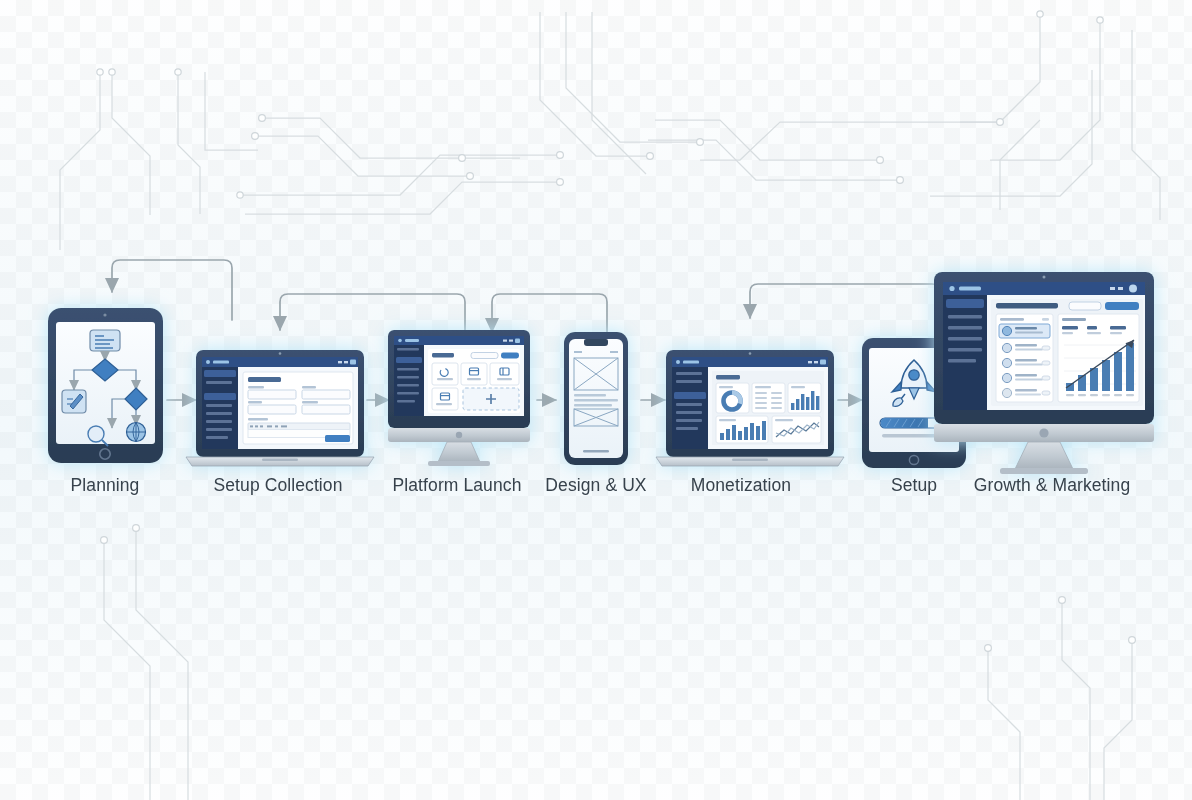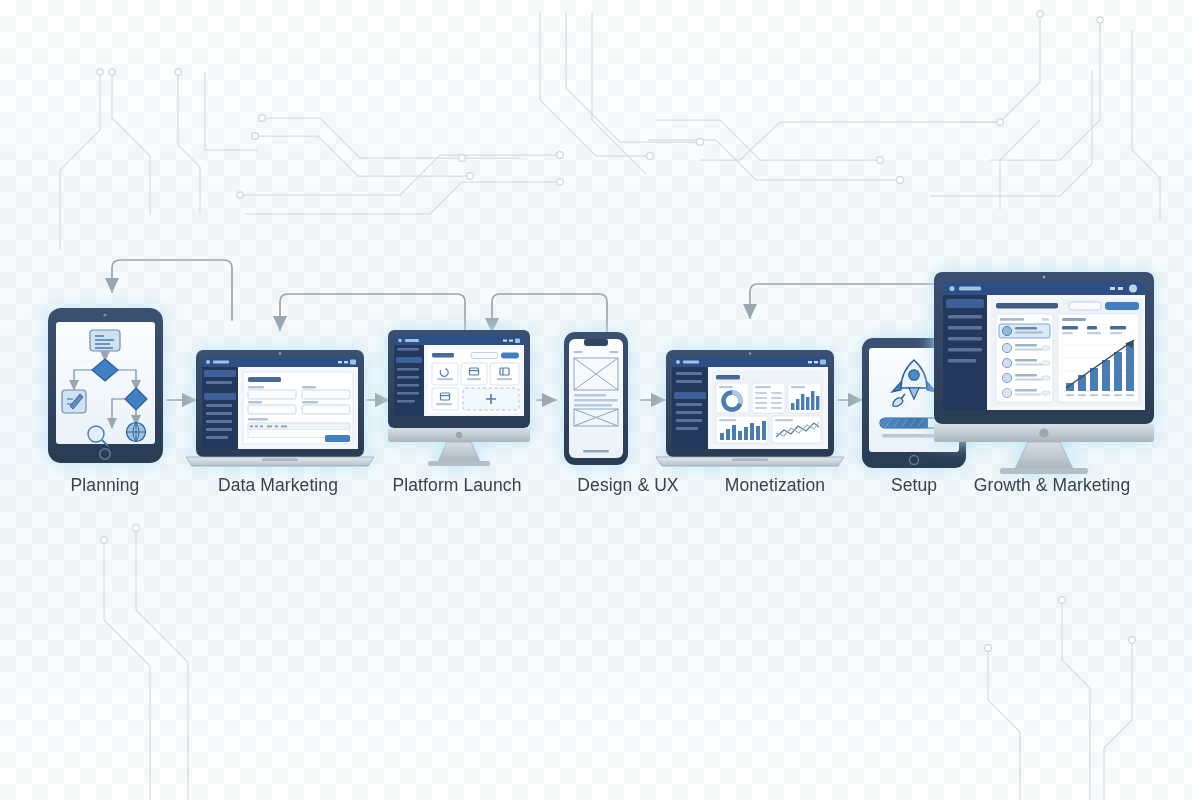--- a/index.html
+++ b/index.html
@@ -495,21 +495,21 @@
       </g>
       <rect x="934" y="424" width="220" height="18" rx="3" fill="url(#silverG)"></rect>
       <circle cx="1044" cy="433" r="4.6" fill="#9aa6b3"></circle>
       <path d="M1028,442 h32 l13,27 h-58 z" fill="url(#silverG)" stroke="#a4aeb8" stroke-width=".8"></path>
       <rect x="1000" y="468" width="88" height="6" rx="2.5" fill="#b4bec8"></rect>
     </g>
   </svg>
 
   <div class="labels">
     <div class="label" style="left:105px">Planning</div>
-    <div class="label" style="left:278px">Data Marketing</div>
+    <div class="label" style="left:278px">Setup Collection</div>
     <div class="label" style="left:457px">Platform Launch</div>
-    <div class="label" style="left:628px">Design &amp; UX</div>
-    <div class="label" style="left:775px">Monetization</div>
+    <div class="label" style="left:596px">Design &amp; UX</div>
+    <div class="label" style="left:741px">Monetization</div>
     <div class="label" style="left:914px">Setup</div>
     <div class="label" style="left:1052px">Growth &amp; Marketing</div>
   </div>
 
 </div>
 
 </body></html>

